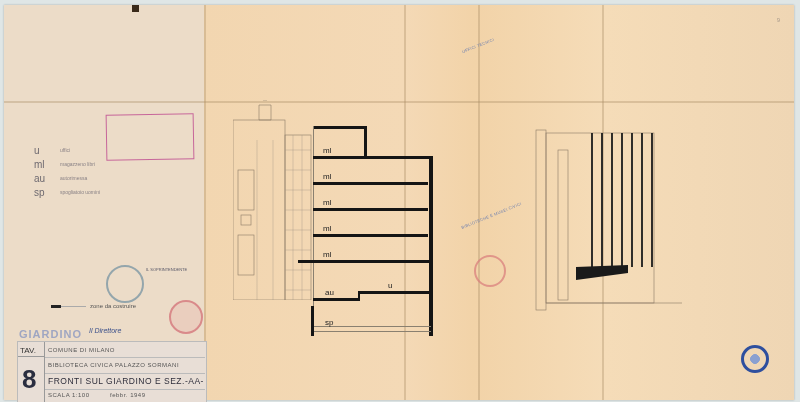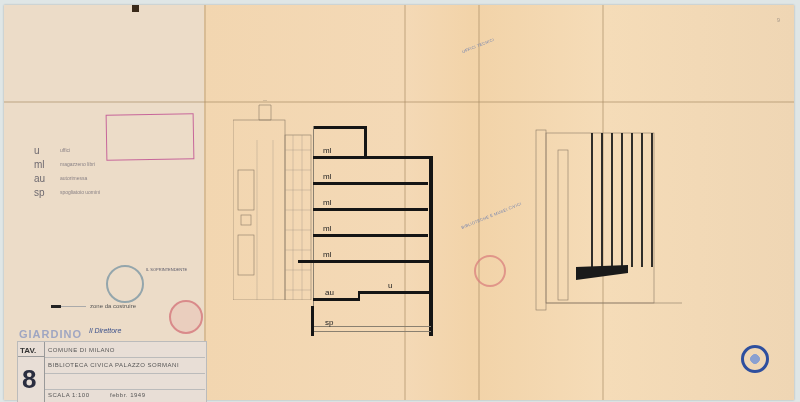--- a/index.html
+++ b/index.html
@@ -16,21 +16,21 @@
   .legend-desc{font-size:5px;color:#8a8286;margin-left:6px;}
   .stamp-rect{position:absolute;left:102px;top:109px;width:86px;height:44px;border:1.5px solid #c7669a;color:#c7669a;font-size:5px;transform:rotate(-1deg);}
   .stamp-rect .line{padding:2px 4px;}
   .stamp-round{position:absolute;border-radius:50%;}
   .key{position:absolute;left:47px;top:298px;display:flex;align-items:center;}
   .key-bar{width:10px;height:3px;background:#222;}
   .key-line{width:25px;height:1px;background:#aaa;margin-right:4px;}
   .key-text{font-size:6px;color:#555;}
   .titleblock{position:absolute;left:13px;top:336px;width:188px;height:60px;background:#e8ded6;border:1px solid #bbb;}
   .orig{position:absolute;left:15px;top:323px;font-size:11px;color:#9fa6c2;letter-spacing:1px;font-weight:bold;}
-  .tb-tav{position:absolute;left:2px;top:4px;font-size:8px;color:#333;font-weight:bold;}
+  .tb-tav{position:absolute;left:2px;top:4px;font-size:8px;color:#333;}
   .tb-num{position:absolute;left:4px;top:22px;font-size:26px;font-weight:bold;color:#2a2e40;}
   .tb-vdiv{position:absolute;left:26px;top:0;width:1px;height:60px;background:#999;}
   .tb-hdiv{position:absolute;left:0;top:14px;width:26px;height:1px;background:#999;}
   .tb-row{position:absolute;left:30px;font-size:6px;color:#555;letter-spacing:.5px;}
   .tb-title{font-size:8.5px;color:#2d2d3a;letter-spacing:.5px;}
   .tb-rline{position:absolute;left:27px;width:160px;height:1px;background:#bbb;}
   .draw{position:absolute;}
   .slab{position:absolute;height:3px;background:#151515;}
   .lbl{position:absolute;font-size:8px;color:#222;}
   .thin{position:absolute;background:#8a8070;}
@@ -89,20 +89,21 @@
 
   <div class="titleblock">
     <div class="tb-tav">TAV.</div>
     <div class="tb-hdiv"></div>
     <div class="tb-num">8</div>
     <div class="tb-vdiv"></div>
     <div class="tb-row" style="top:5px">COMUNE DI MILANO</div>
     <div class="tb-rline" style="top:15px"></div>
     <div class="tb-row" style="top:20px">BIBLIOTECA CIVICA   PALAZZO SORMANI</div>
     <div class="tb-rline" style="top:31px"></div>
+    <div class="tb-row tb-title" style="top:34px">FRONTI SUL GIARDINO E SEZ.-AA-</div>
     <div class="tb-rline" style="top:47px"></div>
     <div class="tb-row" style="top:50px;left:30px">SCALA 1:100</div>
     <div class="tb-row" style="top:50px;left:92px">febbr. 1949</div>
   </div>
 
   <div class="draw" style="left:229px;top:95px;width:80px;height:200px">
     <svg width="80" height="200">
       <g stroke="#8a7a66" stroke-width="0.6" fill="none">
         <rect x="0" y="20" width="52" height="180"></rect>
         <rect x="52" y="35" width="26" height="165"></rect>

